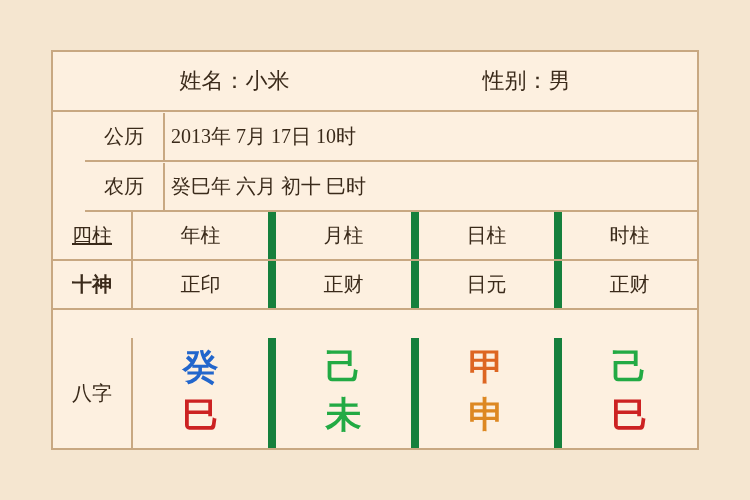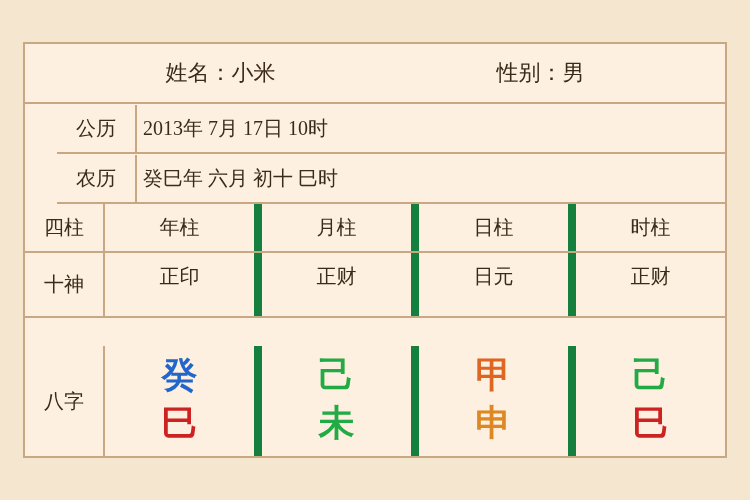--- a/index.html
+++ b/index.html
@@ -6,21 +6,21 @@
     body {
       width: 750px;
       height: 500px;
       background: #f5e6d0;
       font-family: "SimSun", "宋体", serif;
       display: flex;
       align-items: center;
       justify-content: center;
     }
     .container {
-      width: 704px;
+      width: 648px;
       background: #fdf0e0;
       border: 2px solid #c8a882;
     }
     .header-row {
       display: flex;
       justify-content: space-around;
       align-items: center;
       padding: 14px 30px;
       font-size: 22px;
       color: #3a2a1a;
@@ -136,33 +136,33 @@
     <div class="label-cell">公历</div>
     <div class="value-cell">2013年 7月 17日 10时</div>
   </div>
 
   <div class="info-row">
     <div class="label-cell">农历</div>
     <div class="value-cell">癸巳年 六月 初十 巳时</div>
   </div>
 
   <div class="grid-section row-sizhu" style="border-bottom:2px solid #c8a882;">
-    <div class="label-col" style="padding:10px 0;">
+    <div class="label-col" style="padding:10px 0;text-decoration:underline;">
       <span>四柱</span>
     </div>
     <div class="cols">
       <div class="col">年柱</div>
       <div class="col">月柱</div>
       <div class="col">日柱</div>
       <div class="col">时柱</div>
     </div>
   </div>
 
   <div class="grid-section row-shishen" style="border-bottom:2px solid #c8a882;">
-    <div class="label-col" style="padding:18px 0;">
+    <div class="label-col" style="padding:10px 0;font-weight:bold;">
       <span>十神</span>
     </div>
     <div class="cols">
       <div class="col">正印</div>
       <div class="col">正财</div>
       <div class="col">日元</div>
       <div class="col">正财</div>
     </div>
   </div>
 

